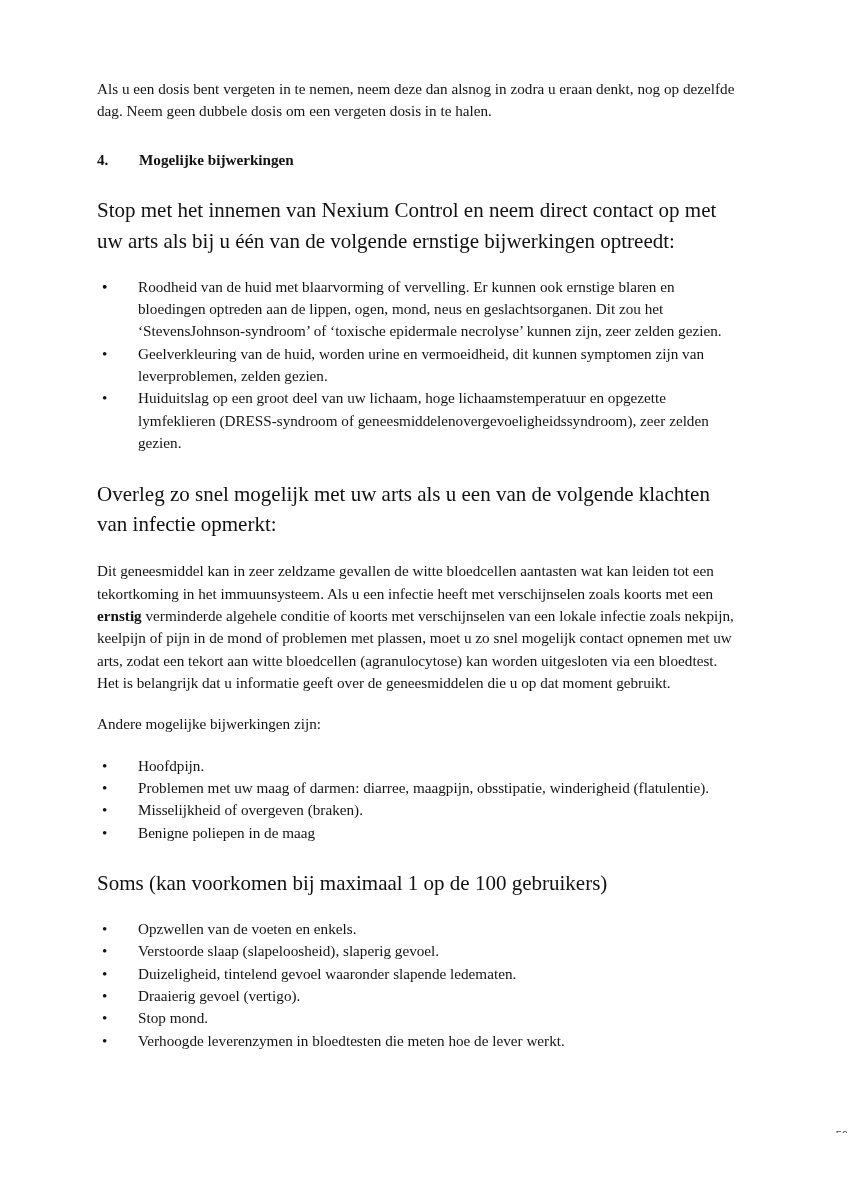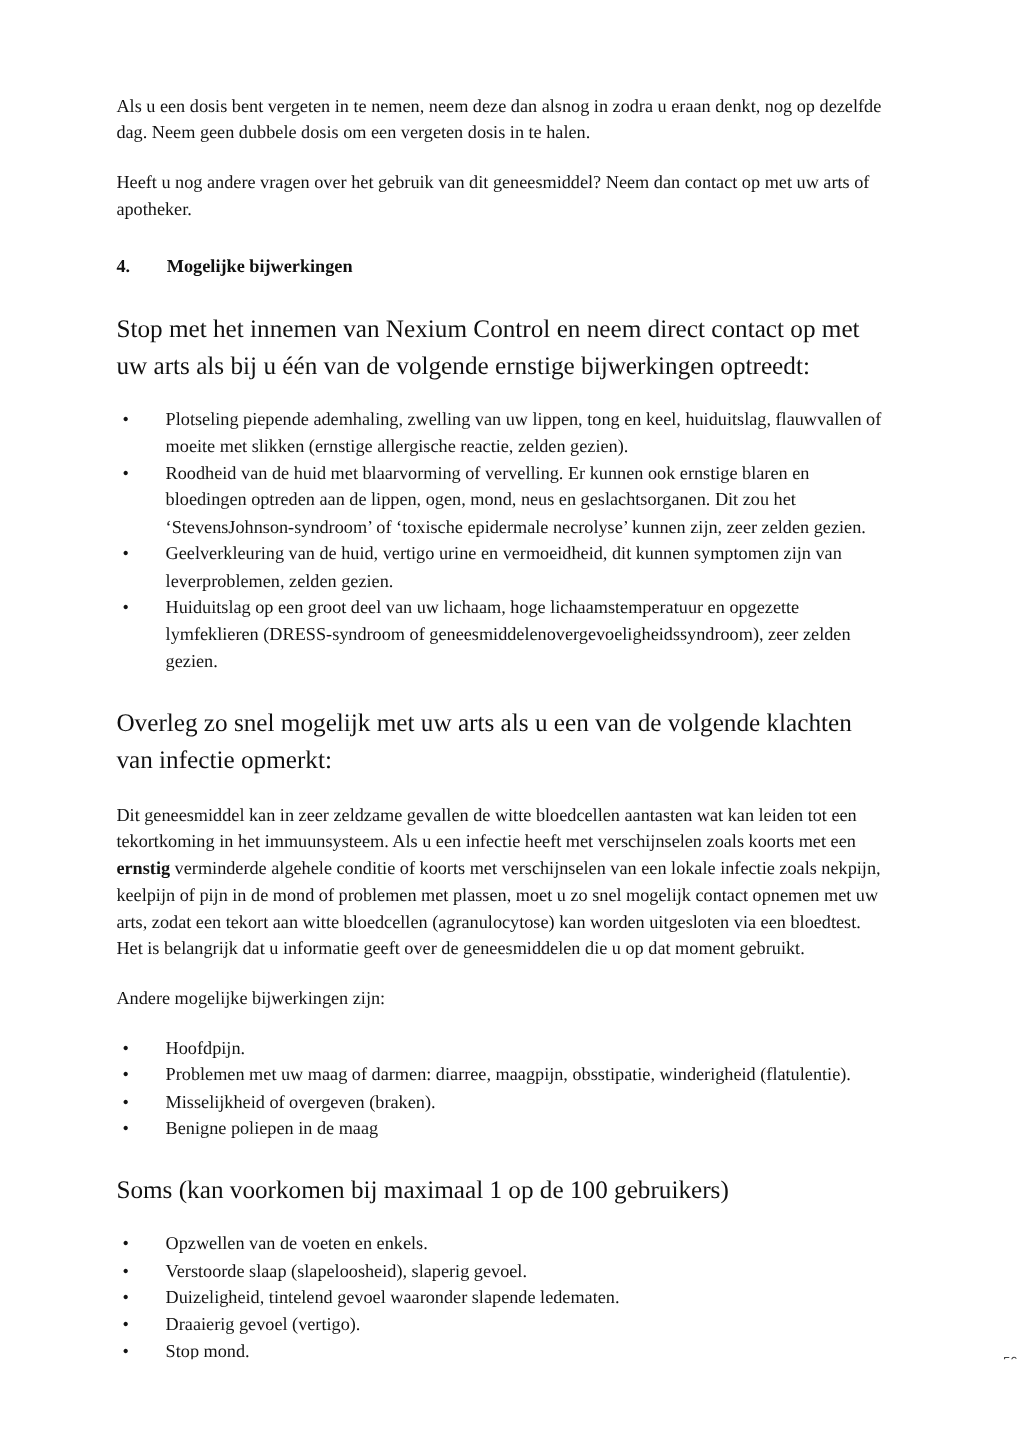--- a/index.html
+++ b/index.html
@@ -85,42 +85,40 @@
   }
 </style>
 </head>
 <body>
 
 <div class="page">
   <div class="content">
 
     <p class="para">Als u een dosis bent vergeten in te nemen, neem deze dan alsnog in zodra u eraan denkt, nog op dezelfde dag. Neem geen dubbele dosis om een vergeten dosis in te halen.</p>
 
-    <p class="para">Heeft u nog andere vragen over het gebruik van dit geneesmiddel? Neem dan contact op met uw arts of apotheker.</p>
 
     <div class="heading-num">
       <span class="num">4.</span>
       <span>Mogelijke bijwerkingen</span>
     </div>
 
 
     <p class="bold-head">Stop met het innemen van Nexium Control en neem direct contact op met uw arts als bij u één van de volgende ernstige bijwerkingen optreedt:</p>
 
     <ul class="blist">
       <li>
         <span class="bullet">•</span>
-        <span>Plotseling piepende ademhaling, zwelling van uw lippen, tong en keel, huiduitslag, flauwvallen of moeite met slikken (ernstige allergische reactie, zelden gezien).</span>
       </li>
       <li>
         <span class="bullet">•</span>
         <span>Roodheid van de huid met blaarvorming of vervelling. Er kunnen ook ernstige blaren en bloedingen optreden aan de lippen, ogen, mond, neus en geslachtsorganen. Dit zou het ‘StevensJohnson-syndroom’ of ‘toxische epidermale necrolyse’ kunnen zijn, zeer zelden gezien.</span>
       </li>
       <li>
         <span class="bullet">•</span>
-        <span>Geelverkleuring van de huid, vertigo urine en vermoeidheid, dit kunnen symptomen zijn van leverproblemen, zelden gezien.</span>
+        <span>Geelverkleuring van de huid, worden urine en vermoeidheid, dit kunnen symptomen zijn van leverproblemen, zelden gezien.</span>
       </li>
       <li>
         <span class="bullet">•</span>
         <span>Huiduitslag op een groot deel van uw lichaam, hoge lichaamstemperatuur en opgezette lymfeklieren (DRESS-syndroom of geneesmiddelenovergevoeligheidssyndroom), zeer zelden gezien.</span>
       </li>
     </ul>
 
     <p class="bold-head sub">Overleg zo snel mogelijk met uw arts als u een van de volgende klachten van infectie opmerkt:</p>
 
     <p class="para"><span>Dit geneesmiddel kan in zeer zeldzame gevallen de witte bloedcellen aantasten wat kan leiden tot een tekortkoming in het immuunsysteem. Als u een infectie heeft met verschijnselen zoals koorts met een </span><span class="inline-bold">ernstig</span><span> verminderde algehele conditie of koorts met verschijnselen van een lokale infectie zoals nekpijn, keelpijn of pijn in de mond of problemen met plassen, moet u zo snel mogelijk contact opnemen met uw arts, zodat een tekort aan witte bloedcellen (agranulocytose) kan worden uitgesloten via een bloedtest. Het is belangrijk dat u informatie geeft over de geneesmiddelen die u op dat moment gebruikt.</span></p>

